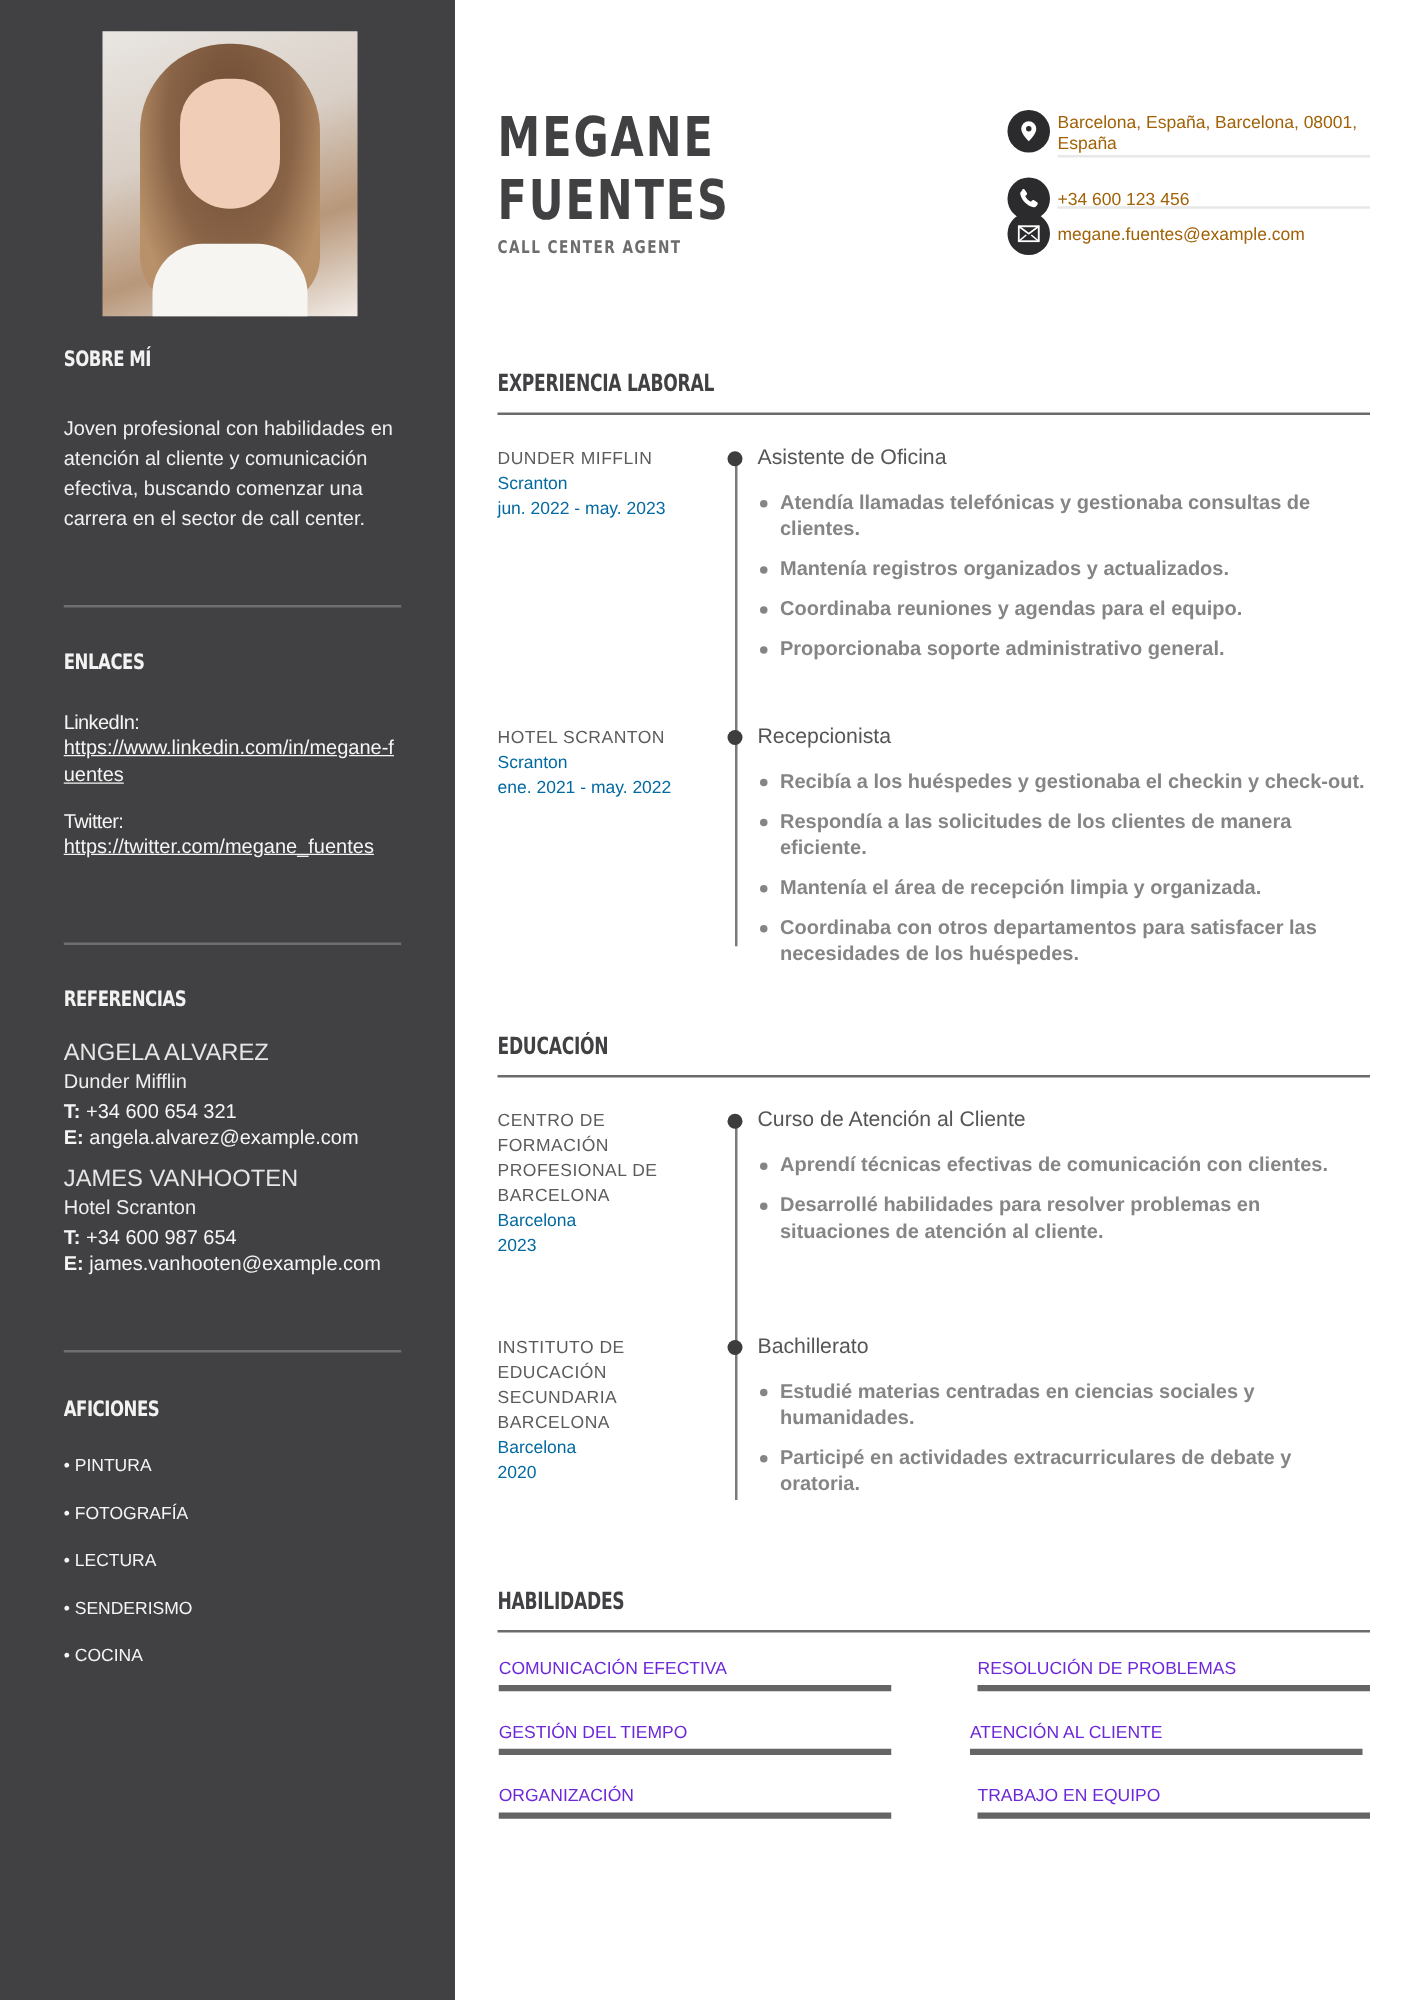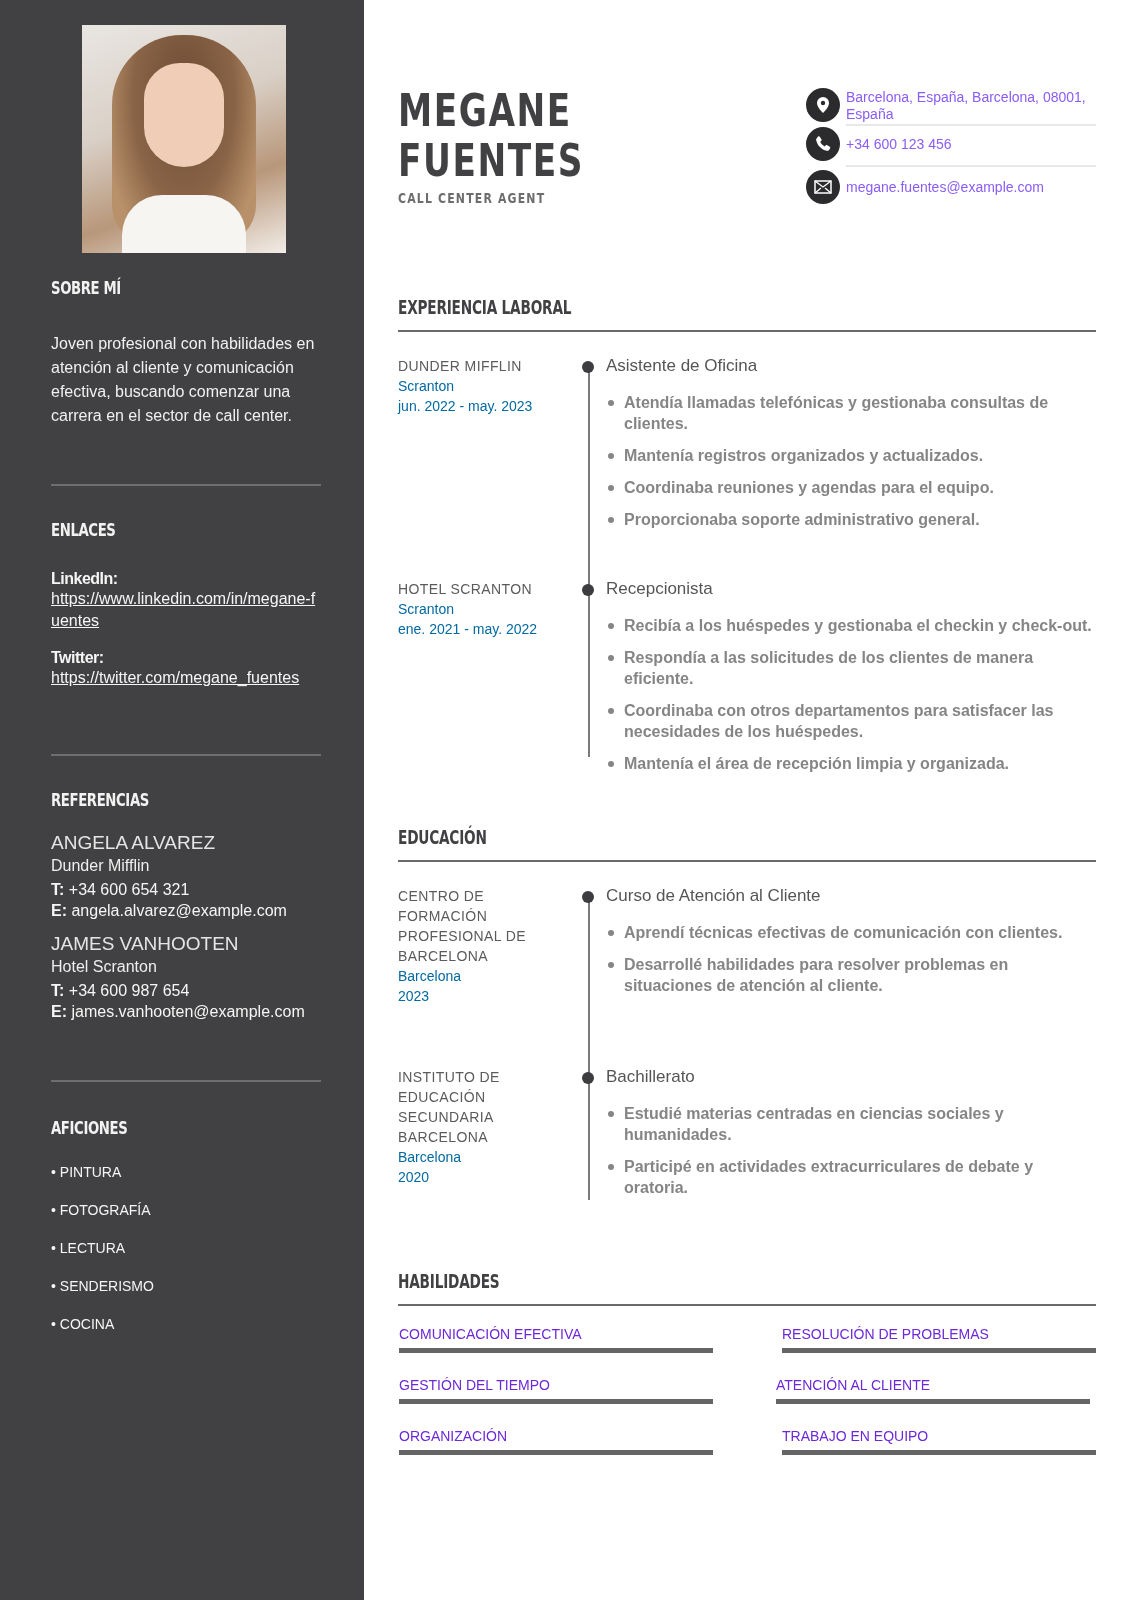--- a/index.html
+++ b/index.html
@@ -6,32 +6,32 @@
     body { width: 1131px; height: 1600px; background: #ffffff; position: relative; overflow: hidden; font-family: "Liberation Sans", sans-serif; }
     .sidebar { position: absolute; left: 0; top: 0; width: 364px; height: 1600px; background: #414143; color: #f0f0f0; }
     .photo { position: absolute; left: 82px; top: 25px; width: 204px; height: 228px; background: linear-gradient(160deg, #e9e6e2 0%, #d9cfc6 40%, #b8977a 70%, #f2ede8 100%); overflow: hidden; }
     .photo .hair { position: absolute; left: 30px; top: 10px; width: 144px; height: 210px; border-radius: 70px 70px 40px 40px; background: radial-gradient(ellipse at 50% 30%, #6b4a33 0%, #8a6447 50%, #b8916a 80%); }
     .photo .face { position: absolute; left: 62px; top: 38px; width: 80px; height: 104px; border-radius: 40px 40px 45px 45px; background: #f0cdb6; }
     .photo .shirt { position: absolute; left: 40px; top: 170px; width: 124px; height: 70px; border-radius: 40px 40px 0 0; background: #f7f5f2; }
     .sb-section { position: absolute; left: 51px; width: 270px; }
     .sb-title { font-family: "DejaVu Sans", sans-serif; font-weight: bold; font-size: 17px; letter-spacing: -0.5px; color: #f2f2f2; transform: scaleX(0.78); transform-origin: left; margin: 0; }
     .sb-divider { position: absolute; left: 51px; width: 270px; height: 2px; background: #6e6e70; }
     .about { font-size: 16px; line-height: 24px; color: #f0f0f0; margin-top: 34px; }
-    .link-label { font-weight: bold; font-size: 16px; letter-spacing: -0.5px; color: #f5f5f5; }
+    .link-label { font-weight: normal; font-size: 16px; letter-spacing: -0.5px; color: #f5f5f5; }
     .link-url { font-size: 16px; line-height: 22px; color: #f5f5f5; text-decoration: underline; word-break: break-all; display: block; }
     .ref-name { font-size: 19px; color: #e5e5e5; margin-top: 0; }
     .ref-company { font-size: 16px; color: #eeeeee; margin-top: 3px; }
     .ref-line { font-size: 16px; color: #f5f5f5; line-height: 21px; }
     .ref-line b { font-weight: bold; }
     .hobby { font-size: 14px; color: #f5f5f5; height: 38px; line-height: 20px; }
     .main { position: absolute; left: 364px; top: 0; width: 866px; height: 1600px; }
     .name { position: absolute; left: 34px; top: 86px; font-family: "DejaVu Sans", sans-serif; font-weight: bold; font-size: 44px; line-height: 50px; color: #414143; letter-spacing: 2px; transform: scaleX(0.78); transform-origin: left; }
     .jobtitle { position: absolute; left: 34px; top: 190px; font-family: "DejaVu Sans", sans-serif; font-weight: bold; font-size: 14px; color: #6d6d6d; letter-spacing: 1.5px; transform: scaleX(0.78); transform-origin: left; }
     .contact { position: absolute; left: 442px; width: 290px; }
-    .contact-row { position: relative; padding-left: 40px; font-size: 14px; color: #8b5cf6; line-height: 17px; }
+    .contact-row { position: relative; padding-left: 40px; font-size: 14px; color: #a16207; line-height: 17px; }
     .contact-icon { position: absolute; left: 0; top: 0; width: 34px; height: 34px; border-radius: 50%; background: #2b2b2d; display: flex; align-items: center; justify-content: center; }
     .contact-sep { position: absolute; left: 482px; width: 250px; height: 2px; background: #e8e8e8; }
     .sec-title { position: absolute; left: 34px; font-family: "DejaVu Sans", sans-serif; font-weight: bold; font-size: 19px; color: #414143; transform: scaleX(0.72); transform-origin: left; letter-spacing: -0.3px; }
     .sec-rule { position: absolute; left: 34px; width: 698px; height: 2px; background: #6b6b6b; }
     .timeline-line { position: absolute; left: 224px; width: 2px; background: #7a7a7a; }
     .entry { position: absolute; left: 34px; width: 698px; }
     .entry-left { position: absolute; left: 0; top: 0; width: 170px; }
     .org { font-size: 14px; color: #5b5b5b; letter-spacing: 0.4px; line-height: 20px; }
     .meta { font-size: 14px; color: #0369a1; line-height: 20px; }
     .dot { position: absolute; left: 184px; top: 5px; width: 12px; height: 12px; border-radius: 50%; background: #3d3d3f; }
@@ -114,21 +114,21 @@
       <span class="contact-icon">
         <svg width="16" height="18" viewBox="0 0 16 18">
             <path d="M8 1a6 6 0 0 0-6 6c0 4.5 6 10 6 10s6-5.5 6-10a6 6 0 0 0-6-6z" fill="#fff"></path>
             <circle cx="8" cy="7" r="2.2" fill="#2b2b2d"></circle>
           </svg>
       </span>
       <span>Barcelona, España, Barcelona, 08001, España</span>
     </div>
   </div>
   <div class="contact-sep" style="top:124px;"></div>
-  <div class="contact" style="top:127px;">
+  <div class="contact" style="top:142px;">
     <div class="contact-row" style="height:34px; line-height:34px;">
       <span class="contact-icon">
         <svg width="18" height="18" viewBox="0 0 18 18">
             <path d="M4 1.5c.6-.4 1.4-.3 1.8.3l1.6 2.4c.4.6.3 1.3-.2 1.7l-1 .8c.9 2 2.5 3.7 4.6 4.7l.8-1c.4-.5 1.2-.6 1.7-.2l2.4 1.6c.6.4.7 1.2.3 1.8l-1 1.4c-.5.7-1.4 1-2.2.8C7.4 14.5 3.5 10.6 2.2 5.2c-.2-.8.1-1.6.8-2.1z" fill="#fff"></path>
           </svg>
       </span>
       <span>+34 600 123 456</span>
     </div>
   </div>
   <div class="contact-sep" style="top:165px;"></div>
@@ -168,22 +168,22 @@
     <div class="entry-left">
       <div class="org">HOTEL SCRANTON</div>
       <div class="meta">Scranton</div>
       <div class="meta">ene. 2021 - may. 2022</div>
     </div>
     <div class="dot"></div>
     <div class="role">Recepcionista</div>
     <ul class="bullets">
       <li>Recibía a los huéspedes y gestionaba el checkin y check-out.</li>
       <li>Respondía a las solicitudes de los clientes de manera eficiente.</li>
+      <li>Mantenía el área de recepción limpia y organizada.</li>
       <li>Coordinaba con otros departamentos para satisfacer las necesidades de los huéspedes.</li>
-      <li>Mantenía el área de recepción limpia y organizada.</li>
     </ul>
   </div>
 
   <div class="sec-title" style="top:826px;">EDUCACIÓN</div>
   <div class="sec-rule" style="top:860px;"></div>
   <div class="timeline-line" style="top:894px; height:306px;"></div>
 
   <div class="entry" style="top:886px;">
     <div class="entry-left">
       <div class="org">CENTRO DE FORMACIÓN PROFESIONAL DE BARCELONA</div>

